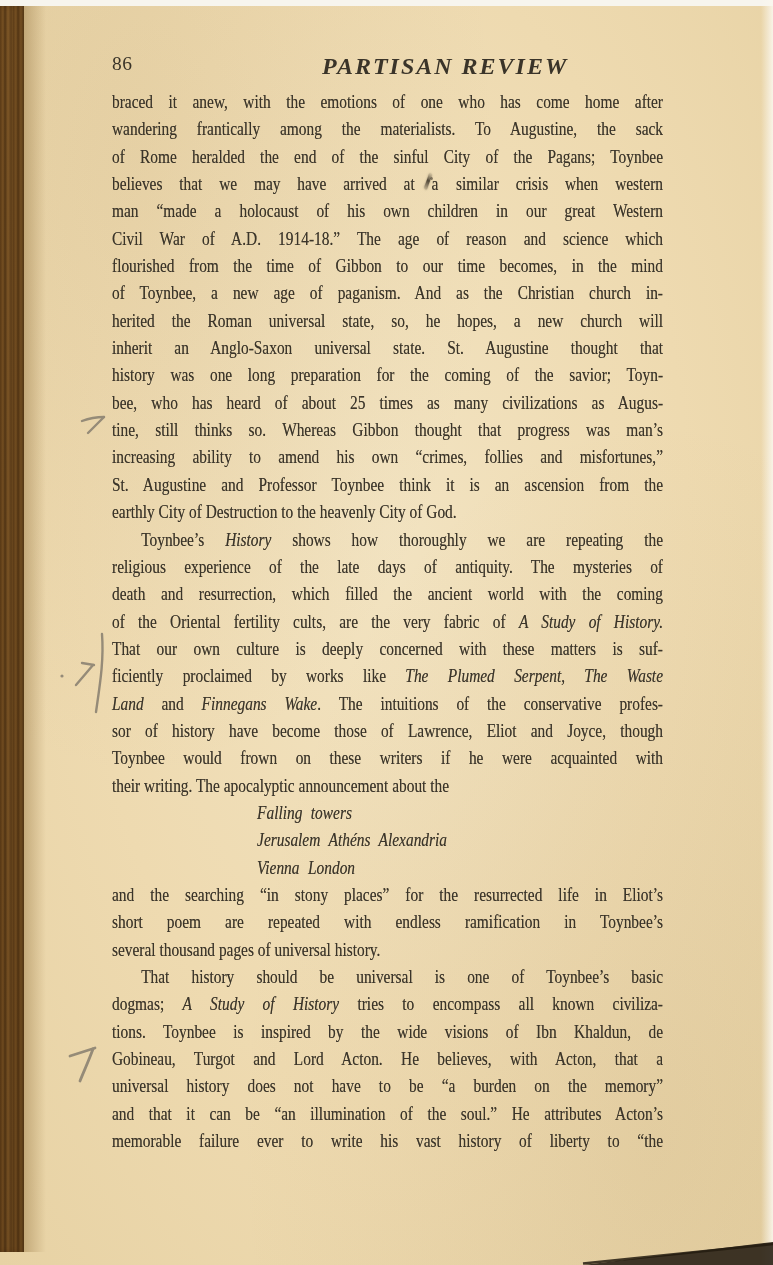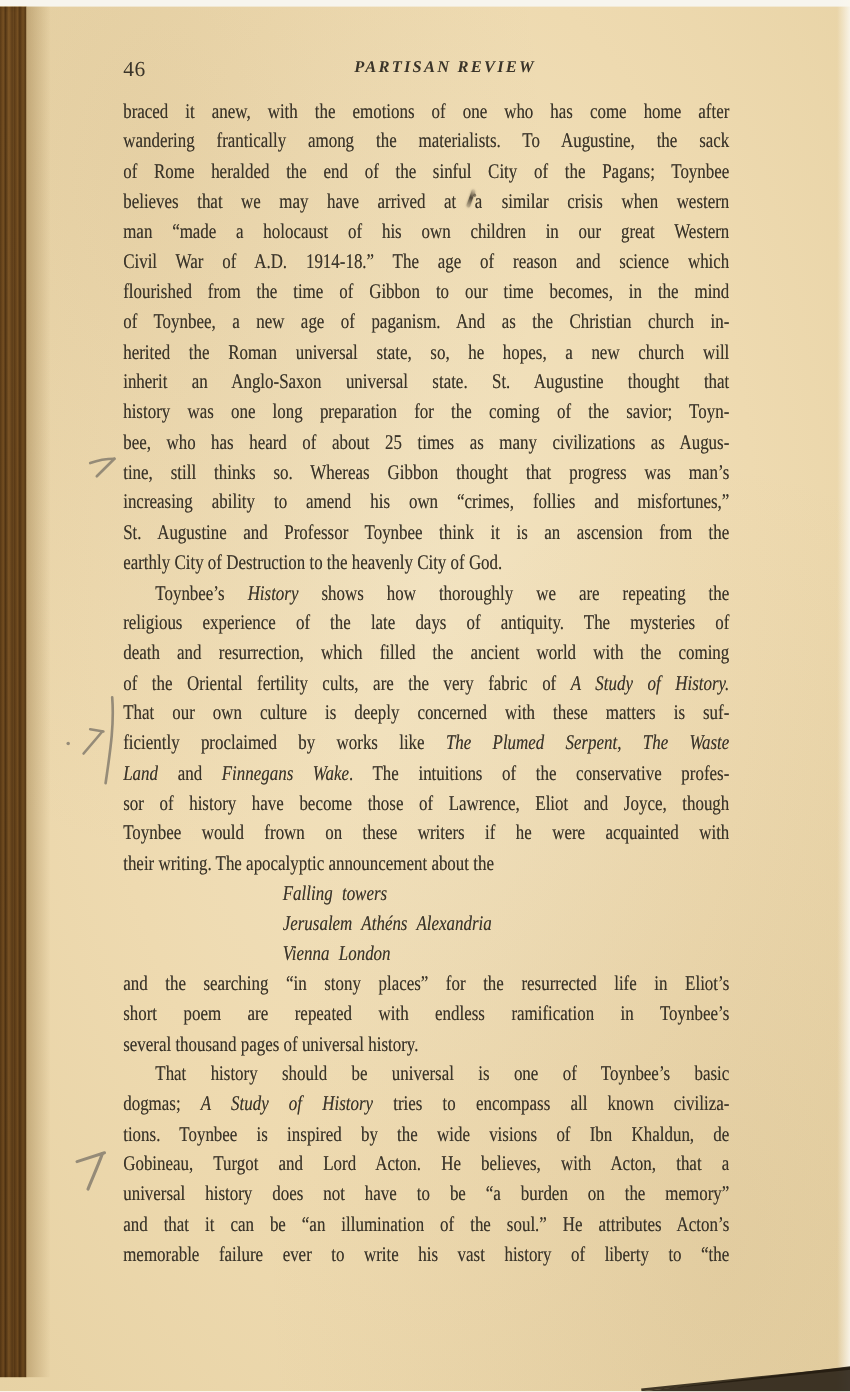--- a/index.html
+++ b/index.html
@@ -27,21 +27,21 @@
     background:linear-gradient(90deg, rgba(166,136,85,0.55), rgba(166,136,85,0));}
   
   .edge-right{position:absolute;right:0;top:0;width:12px;height:100%;
     background:linear-gradient(90deg, rgba(250,247,238,0), rgba(250,247,238,0.9));}
   
   .scan-corner{position:absolute;left:0;top:0;width:773px;height:1265px;pointer-events:none;}
 
   
   .pageno{position:absolute;left:112px;top:53px;font-size:19.5px;
     color:#3a3429;letter-spacing:0.5px;}
-  .journal{position:absolute;left:322px;top:53px;font-size:15px;
+  .journal{position:absolute;left:322px;top:53px;font-size:24px;
     font-style:italic;font-weight:600;color:#3a3429;letter-spacing:2px;text-align:right;}
 
   
   .textcol{position:absolute;left:112px;top:88px;width:680px;
     transform:scaleX(0.8103);transform-origin:0 0;
     font-size:19px;line-height:27.35px;color:#3b352a;
     text-shadow:0 0 0.4px rgba(59,53,42,0.55);
     font-kerning:normal;}
   .ln{white-space:normal;}
   .ln.j{text-align:justify;text-align-last:justify;}
@@ -63,21 +63,21 @@
 </head>
 <body>
 
 <div class="page">
 
   <div class="scan-top"></div>
   <div class="deckle"></div>
   <div class="deckle-fade"></div>
   <div class="edge-right"></div>
 
-  <span class="pageno">46</span>
+  <span class="pageno">86</span>
   <span class="journal">PARTISAN REVIEW</span>
 
   <div class="textcol" id="textcol">
       <div class="ln j"><span>braced it anew, with the emotions of one who has come home after</span></div>
       <div class="ln j"><span>wandering frantically among the materialists. To Augustine, the sack</span></div>
       <div class="ln j"><span>of Rome heralded the end of the sinful City of the Pagans; Toynbee</span></div>
       <div class="ln j"><span>believes that we may have arrived at a</span><span class="ink-smudge"></span><span> similar crisis when western</span></div>
       <div class="ln j"><span>man “made a holocaust of his own children in our great Western</span></div>
       <div class="ln j"><span>Civil War of A.D. 1914-18.” The age of reason and science which</span></div>
       <div class="ln j"><span>flourished from the time of Gibbon to our time becomes, in the mind</span></div>

